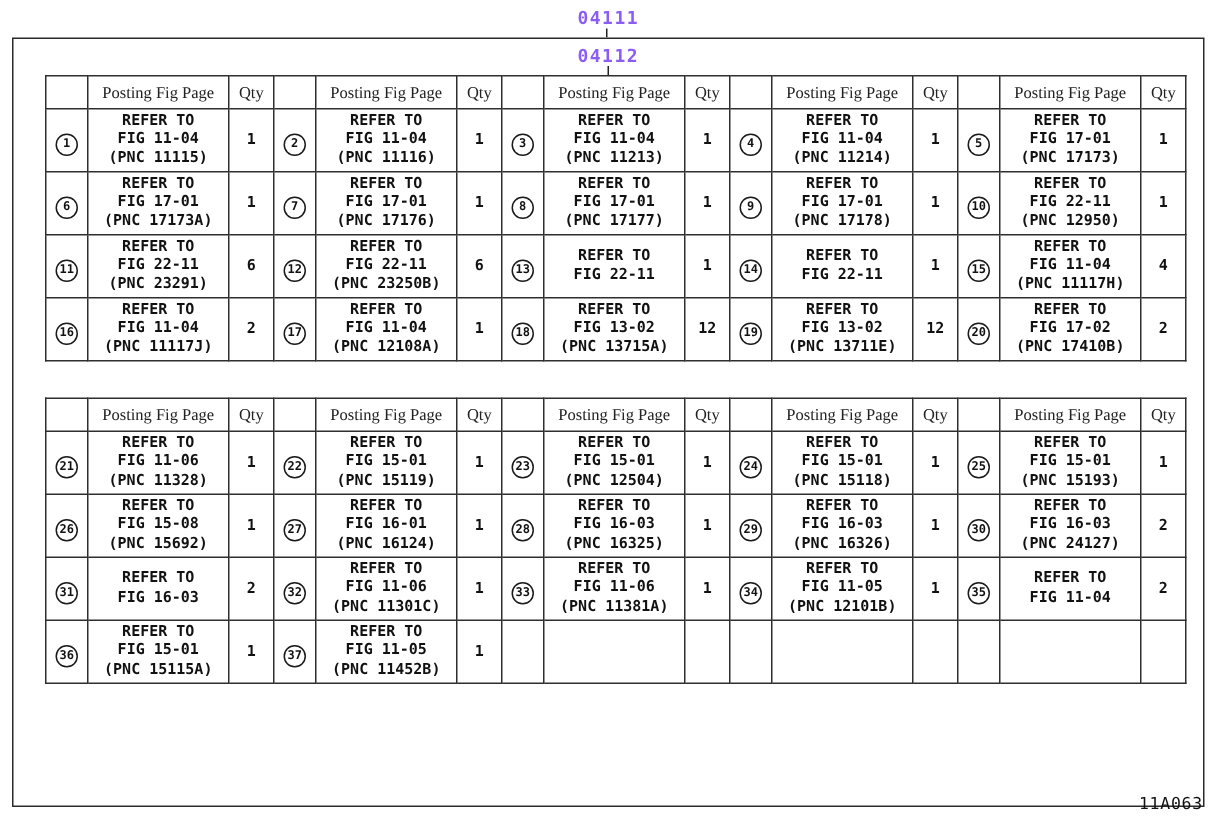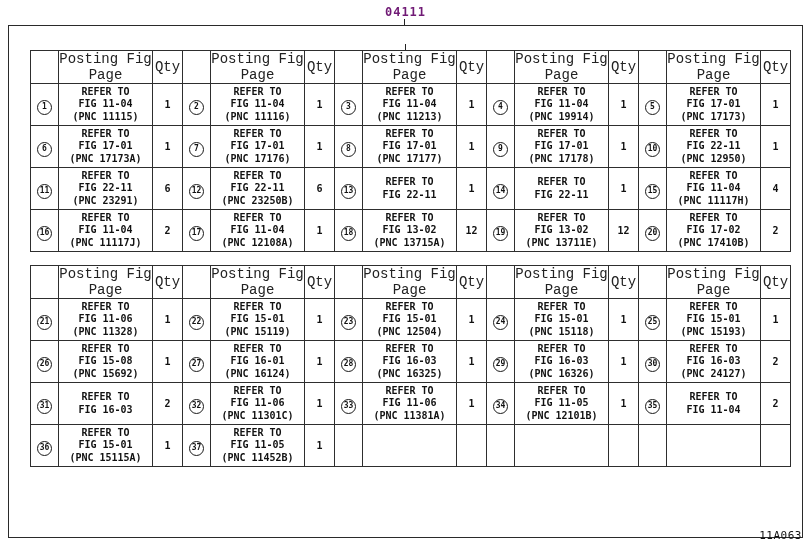--- a/index.html
+++ b/index.html
@@ -5,21 +5,21 @@
   html,body{margin:0;padding:0;}
   body{
     width:811px;height:560px;position:relative;
     background:#ffffff;
     font-family:"DejaVu Sans Mono","Liberation Mono",monospace;
     color:#1a1a1a;
   }
   .doc-code{
     position:absolute;left:0;right:0;text-align:center;
     font:bold 12px/14px "DejaVu Sans Mono",monospace;
-    letter-spacing:1px;color:#701a75;
+    letter-spacing:1px;color:#8b5cf6;
   }
   #code1{top:5px;}
   .tick{position:absolute;width:1px;background:#222;}
   #tick1{left:404px;top:19px;height:6px;}
   .frame{
     position:absolute;left:8px;top:25px;width:793px;height:511px;
     border:1px solid #2a2a2a;background:#fff;
   }
   #code2{top:4px;}
   #tick2{left:396px;top:18px;height:7px;}
@@ -29,22 +29,22 @@
     background:#fff;
   }
   #table0{top:24px;}
   #table1{top:239px;}
   .parts td,.parts th{
     border:1px solid #2e2e2e;padding:0;overflow:hidden;
     vertical-align:middle;
   }
   .parts th{
     height:21px;
-    font-family:Liberation Mono, monospace;
-    font-size:14px;font-weight:400;color:#222;
+    font-family:Liberation Serif, serif;
+    font-size:11px;font-weight:400;color:#222;
     text-align:center;
     margin-left:10px;
   }
   .parts td{height:41px;}
   .col-num{width:28px;}
   .col-fig{width:94px;}
   .col-qty{width:30px;}
   .num-cell{text-align:center;}
   .circ{
     display:inline-flex;align-items:center;justify-content:center;
@@ -66,20 +66,21 @@
     font:11px "DejaVu Sans Mono",monospace;color:#111;letter-spacing:.5px;
   }
 </style>
 </head>
 <body>
 
 <div class="doc-code" id="code1">04111</div>
 <div class="tick" id="tick1"></div>
 
 <div class="frame">
+  <div class="doc-code" id="code2">04112</div>
   <div class="tick" id="tick2"></div>
   <table class="parts" id="table0">
       <colgroup>
         <col class="col-num">
         <col class="col-fig">
         <col class="col-qty">
         <col class="col-num">
         <col class="col-fig">
         <col class="col-qty">
         <col class="col-num">
@@ -137,21 +138,21 @@
             <div>FIG 11-04</div>
             <div>(PNC 11213)</div>
           </td>
           <td class="qty-cell"><span>1</span></td>
           <td class="num-cell"><span class="circ">
               <span>4</span>
             </span></td>
           <td class="fig-cell">
             <div>REFER TO</div>
             <div>FIG 11-04</div>
-            <div>(PNC 19914)</div>
+            <div>(PNC 11214)</div>
           </td>
           <td class="qty-cell"><span>1</span></td>
           <td class="num-cell"><span class="circ">
               <span>5</span>
             </span></td>
           <td class="fig-cell">
             <div>REFER TO</div>
             <div>FIG 17-01</div>
             <div>(PNC 17173)</div>
           </td>

